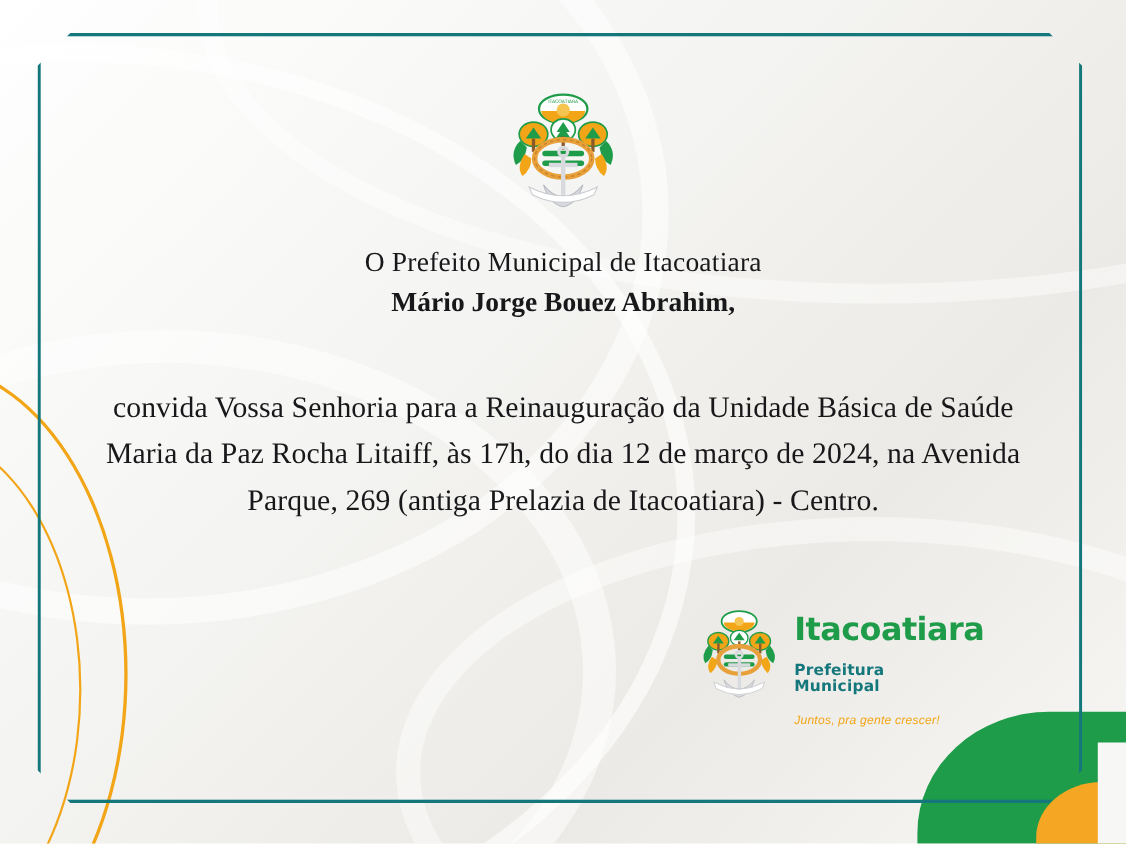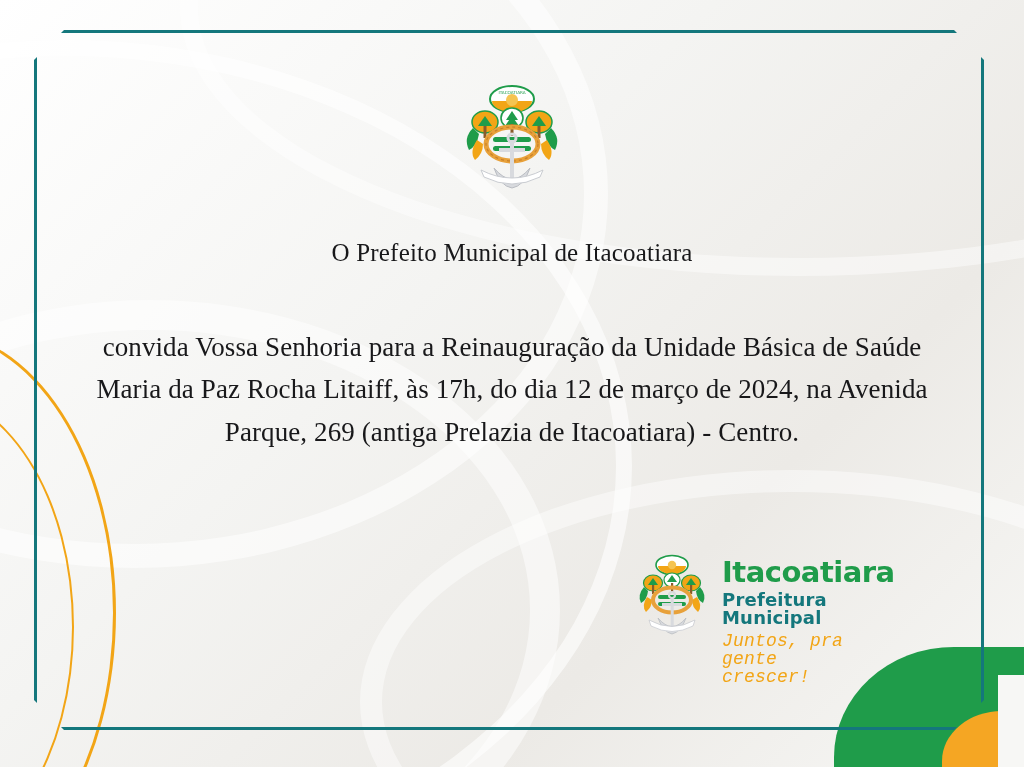--- a/index.html
+++ b/index.html
@@ -111,21 +111,21 @@
     top: 82px;
     transform: translateX(-50%);
     width: 130px;
     height: 112px;
   }
 
   
   #text-block {
     position: absolute;
     left: 90px;
-    top: 236px;
+    top: 222px;
     width: 844px;
     text-align: center;
     color: #18181a;
   }
   #line-prefeito {
     font-size: 25px;
     line-height: 1.35;
     letter-spacing: 0.2px;
   }
   #line-mayor-name {
@@ -166,32 +166,32 @@
     font-family: "DejaVu Sans", sans-serif;
     font-weight: bold;
     font-size: 29px;
     color: #1f9c4a;
     letter-spacing: -0.5px;
     line-height: 1;
   }
   #logo-sub {
     font-family: "DejaVu Sans", sans-serif;
     font-weight: bold;
-    font-size: 18px;
+    font-size: 14px;
     color: #14777c;
     letter-spacing: 0.2px;
-    margin-top: 4px;
+    margin-top: 16px;
     line-height: 1;
   }
   #logo-slogan {
-    font-family: Liberation Mono, monospace;
+    font-family: Liberation Sans, sans-serif;
     font-style: italic;
-    font-size: 18px;
+    font-size: 11px;
     color: #f2a516;
-    margin-top: 5px;
+    margin-top: 19px;
     line-height: 1;
     letter-spacing: 0.2px;
   }
 </style>
 </head>
 <body>
 
 <div id="invitation-card">
 
   <div class="swirl s1"></div>
@@ -245,20 +245,21 @@
       <rect x="52" y="66" width="26" height="4" fill="#d8dade"></rect>
       <path d="M47 86 q18 22 36 0 q-6 18 -18 20 q-12 -2 -18 -20 z" fill="#d8dade" stroke="#b9bcc2" stroke-width="1"></path>
       <circle cx="65" cy="56" r="4" fill="none" stroke="#d8dade" stroke-width="3"></circle>
 
       <path d="M34 88 q31 16 62 0 l-3 7 q-28 14 -56 0 z" fill="#ffffff" stroke="#c9ccd1" stroke-width="1"></path>
     </svg>
   </div>
 
   <div id="text-block">
     <div id="line-prefeito">O Prefeito Municipal de Itacoatiara</div>
+    <div id="line-mayor-name">Mário Jorge Bouez Abrahim,</div>
     <div id="invite-body">convida Vossa Senhoria para a Reinauguração da Unidade Básica de Saúde Maria da Paz Rocha Litaiff, às 17h, do dia 12 de março de 2024, na Avenida Parque, 269 (antiga Prelazia de Itacoatiara) - Centro.</div>
   </div>
 
   <div id="logo-lockup">
     <div id="logo-crest">
       <svg viewBox="0 0 88 96" width="88" height="96" xmlns="http://www.w3.org/2000/svg">
         <ellipse cx="44" cy="13" rx="16" ry="9.5" fill="#ffffff" stroke="#1f9c4a" stroke-width="1.6"></ellipse>
         <path d="M30 14 a14 8 0 0 0 28 0 z" fill="#f2a516"></path>
         <circle cx="44" cy="13" r="4.2" fill="#f5c451"></circle>
         <ellipse cx="25" cy="31" rx="9.5" ry="8" fill="#f2a516" stroke="#1f9c4a" stroke-width="1.2"></ellipse>

